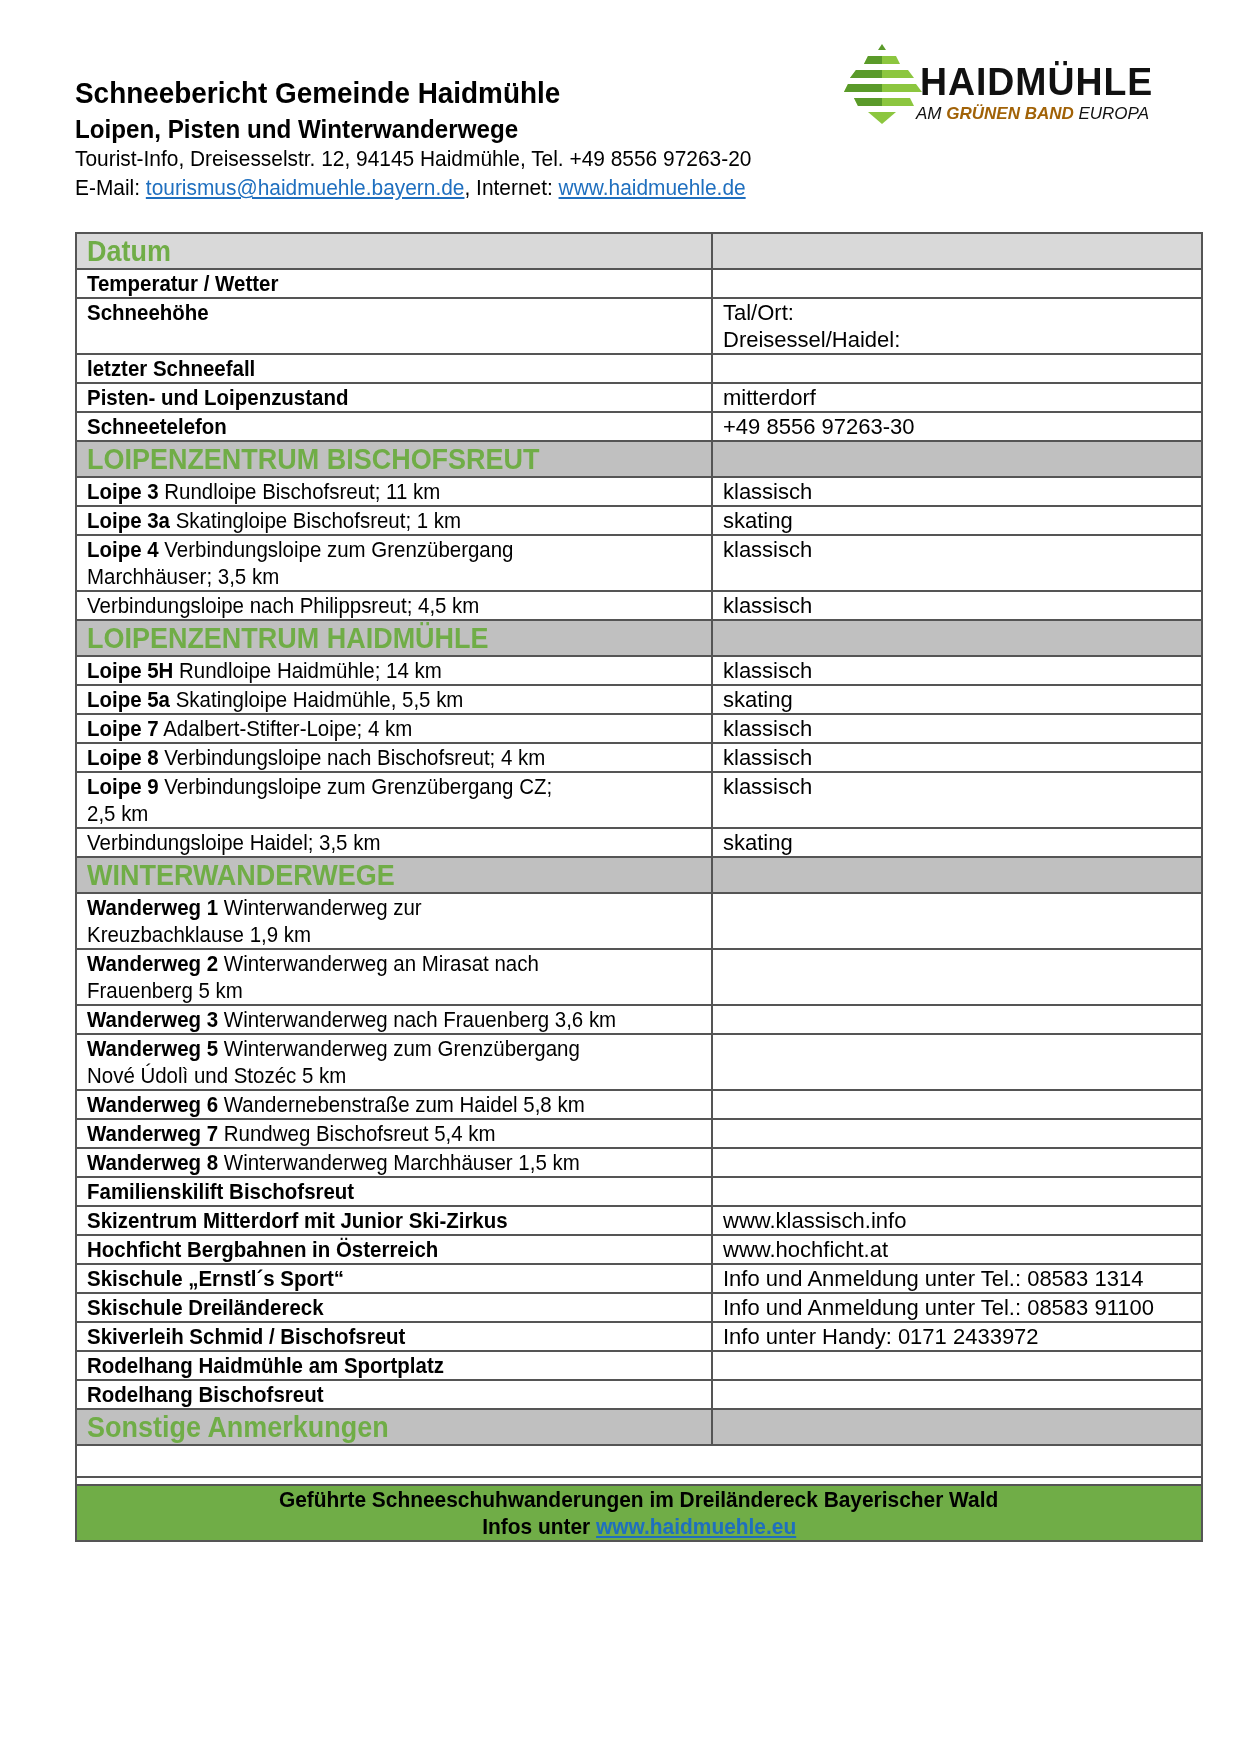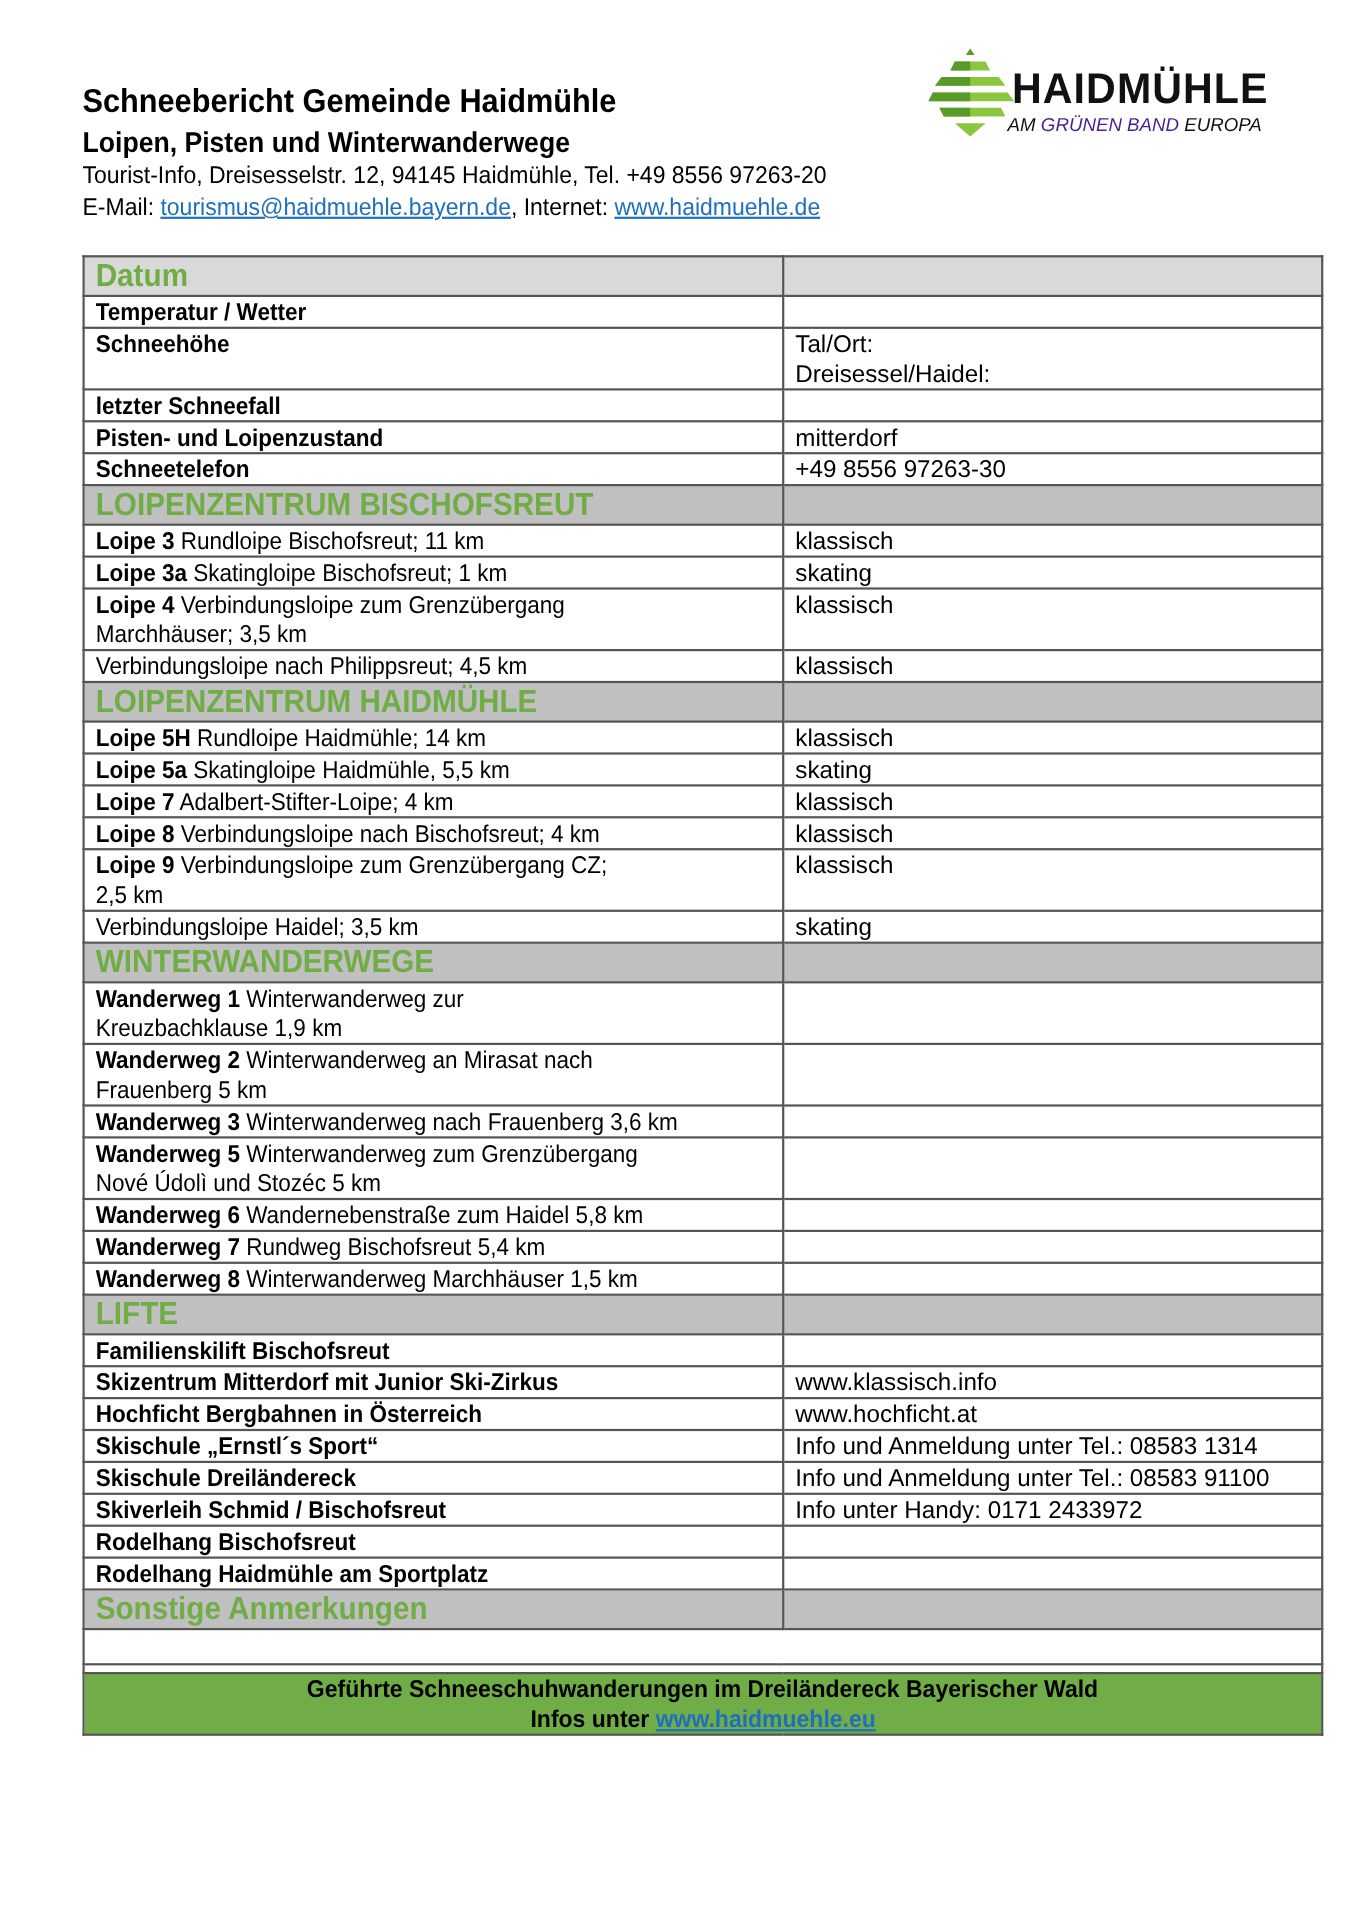--- a/index.html
+++ b/index.html
@@ -5,21 +5,21 @@
   html, body { margin:0; padding:0; background:#ffffff; }
   body { width:1240px; height:1754px; position:relative; overflow:hidden; font-family:"Liberation Sans", sans-serif; color:#000; }
   .hdr { position:absolute; left:75px; top:76px; }
   .title { font-size:30px; font-weight:bold; line-height:34px; white-space:nowrap; transform:scaleX(0.93); transform-origin:left; }
   .subtitle { font-size:26px; font-weight:bold; line-height:30px; margin-top:4px; white-space:nowrap; transform:scaleX(0.93); transform-origin:left; }
   .info { font-size:22px; line-height:29px; white-space:nowrap; transform:scaleX(0.95); transform-origin:left; }
   .info a, .link { color:#1f6fbf; text-decoration:underline; }
   .logo { position:absolute; left:850px; top:40px; width:340px; height:130px; }
   .logo-name { position:absolute; left:70px; top:20px; font-size:39px; font-weight:bold; letter-spacing:1px; color:#111; white-space:nowrap; transform:scaleX(0.96); transform-origin:left; }
   .logo-tag { position:absolute; left:66px; top:64px; font-size:17px; font-style:italic; white-space:nowrap; color:#111; }
-  .logo-tag .g { color:#4c1d95; font-weight:normal; }
+  .logo-tag .g { color:#a16207; font-weight:bold; }
   table.rep { position:absolute; left:75px; top:232px; width:1126px; border-collapse:collapse; table-layout:fixed; }
   table.rep td { border:2px solid #555; padding:0 10px; vertical-align:top; font-size:22px; line-height:27px; overflow:hidden; white-space:nowrap; }
   table.rep col.c1 { width:636px; }
   table.rep col.c2 { width:490px; }
   .sec td { background:#c0c0c0;margin-top:48px; }
   .sec.first td { background:#d9d9d9; }
   .sec .sh { color:#70ad47; font-weight:bold; font-size:29px; line-height:34px; letter-spacing:0px; transform-origin:left; }
   .lbl { font-weight:bold; }
   .c1txt { display:inline-block; transform:scaleX(0.93); transform-origin:left; white-space:nowrap; }
   .note-row td { height:30px; }
@@ -168,24 +168,20 @@
       </tr>
   <tr>
         <td><span class="c1txt"><b>Wanderweg 7</b><span> Rundweg Bischofsreut 5,4 km</span></span></td>
         <td></td>
       </tr>
   <tr>
         <td><span class="c1txt"><b>Wanderweg 8</b><span> Winterwanderweg Marchhäuser 1,5 km</span></span></td>
         <td></td>
       </tr>
 
-  <tr class="sec">
-    <td><span class="sh c1txt">LIFTE</span></td>
-        <td></td>
-  </tr>
   <tr>
         <td><span class="lbl c1txt">Familienskilift Bischofsreut</span></td>
         <td></td>
       </tr>
   <tr>
         <td><span class="lbl c1txt">Skizentrum Mitterdorf mit Junior Ski-Zirkus</span></td>
         <td>www.klassisch.info</td>
       </tr>
   <tr>
         <td><span class="lbl c1txt">Hochficht Bergbahnen in Österreich</span></td>
@@ -197,25 +193,25 @@
       </tr>
   <tr>
         <td><span class="lbl c1txt">Skischule Dreiländereck</span></td>
         <td>Info und Anmeldung unter Tel.: 08583 91100</td>
       </tr>
   <tr>
         <td><span class="lbl c1txt">Skiverleih Schmid / Bischofsreut</span></td>
         <td>Info unter Handy: 0171 2433972</td>
       </tr>
   <tr>
+        <td><span class="lbl c1txt">Rodelhang Haidmühle am Sportplatz</span></td>
+        <td></td>
+      </tr>
+  <tr>
         <td><span class="lbl c1txt">Rodelhang Bischofsreut</span></td>
-        <td></td>
-      </tr>
-  <tr>
-        <td><span class="lbl c1txt">Rodelhang Haidmühle am Sportplatz</span></td>
         <td></td>
       </tr>
 
   <tr class="sec">
     <td><span class="sh c1txt">Sonstige Anmerkungen</span></td>
         <td></td>
   </tr>
   <tr class="note-row">
         <td colspan="2"></td>
       </tr>

